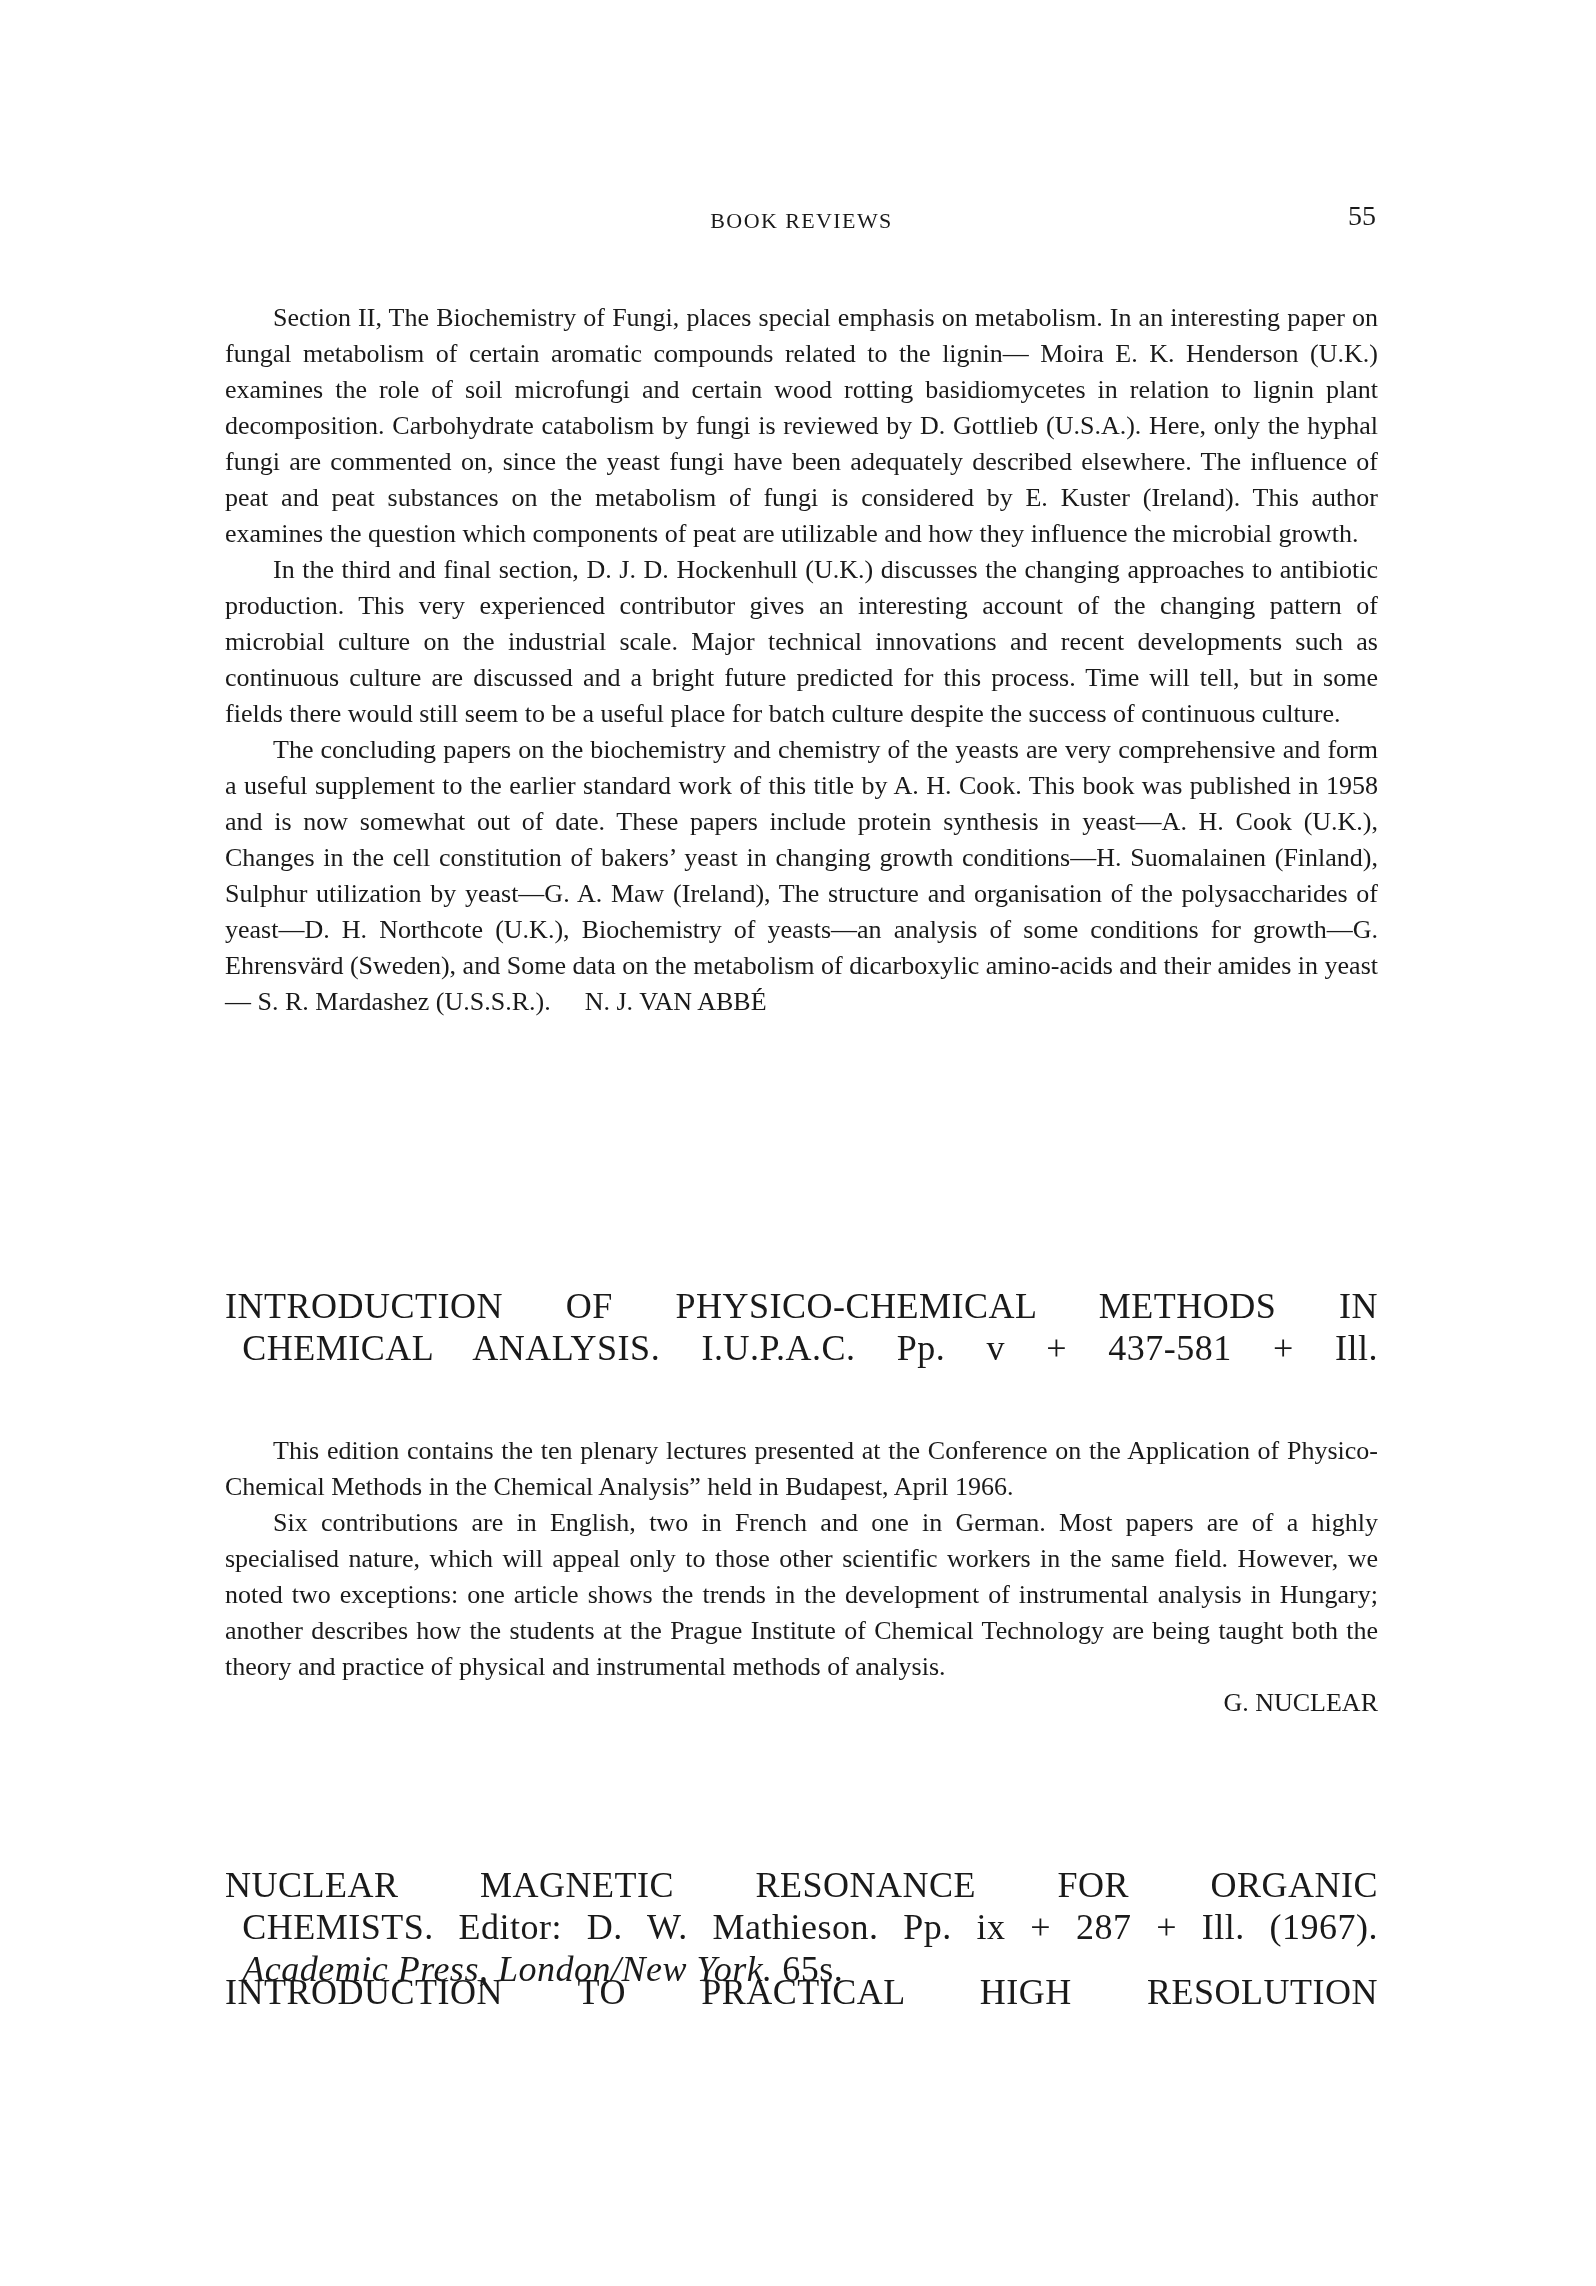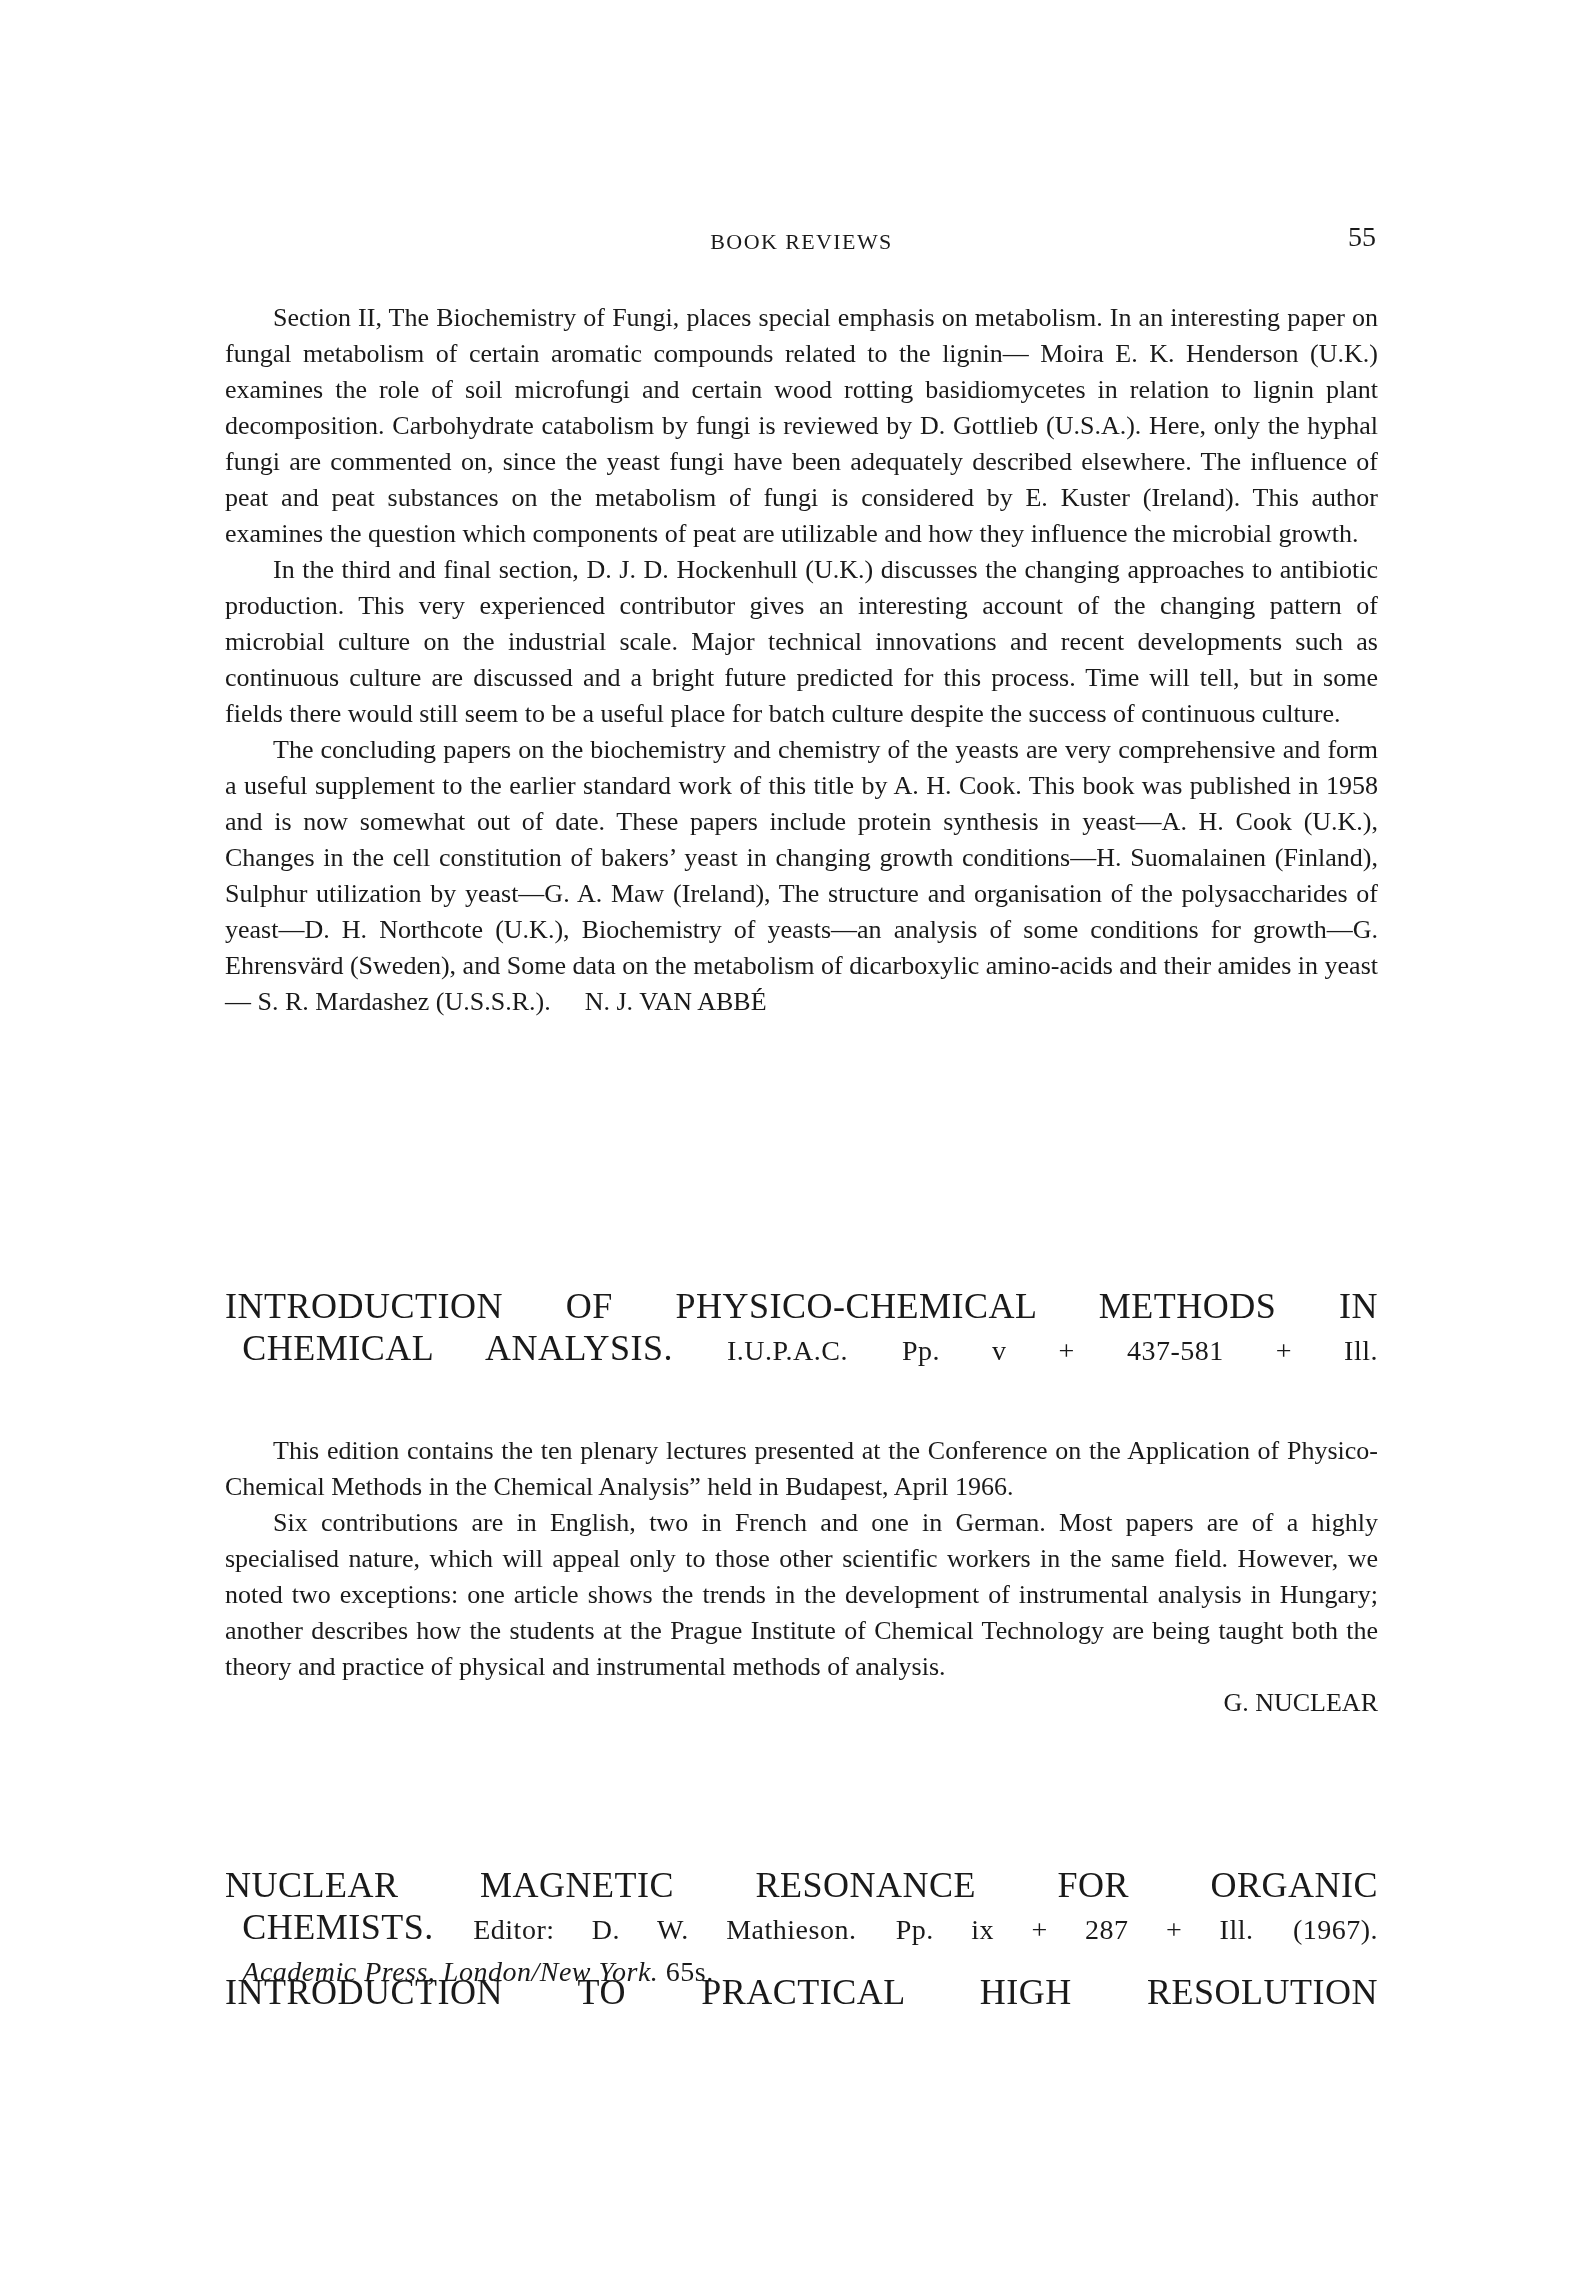--- a/index.html
+++ b/index.html
@@ -3,21 +3,21 @@
 <meta charset="utf-8">
 <style>
   html, body { margin: 0; padding: 0; background: #ffffff; }
   body {
     width: 1597px; height: 2286px; position: relative; overflow: hidden;
     font-family: "Liberation Serif", "DejaVu Serif", serif;
     color: #1a1a1a;
   }
   .page { position: absolute; left: 225px; top: 0; width: 1153px; }
   .running-head {
-    position: absolute; top: 221px; left: 0; width: 1153px; height: 38px;
+    position: absolute; top: 200px; left: 0; width: 1153px; height: 38px;
   }
   .running-title {
     position: absolute; left: 0; width: 1153px; text-align: center;
     font-size: 22px; letter-spacing: 1.4px; top: 7.7px;
   }
   .page-number {
     position: absolute; right: 1.9px; top: 0px; font-size: 28px;
   }
   .body-text {
     position: absolute; left: 0; width: 1153px;
@@ -28,21 +28,21 @@
   .body-text p.noindent { text-indent: 0; }
   .sec1 { top: 300px; }
   .signature-inline { margin-left: 34px; }
   .review-title {
     position: absolute; left: 0; width: 1153px;
     font-size: 36px; line-height: 42px; letter-spacing: 0.5px;
   }
   .review-title .line { display: block; text-align: justify; text-align-last: justify; }
   .review-title .indent { padding-left: 17.3px; }
   .review-title .last { text-align-last: left; }
-  .meta { font-size: 28px; }
+  .meta { font-size: 36px; }
   .ital { font-style: italic; }
   .t1 { top: 1285px; }
   .sec2 { top: 1433px; }
   .signature { text-align: right; }
   .t2 { top: 1864px; }
   .t3 { top: 1971px; }
 </style>
 </head>
 <body>
 

